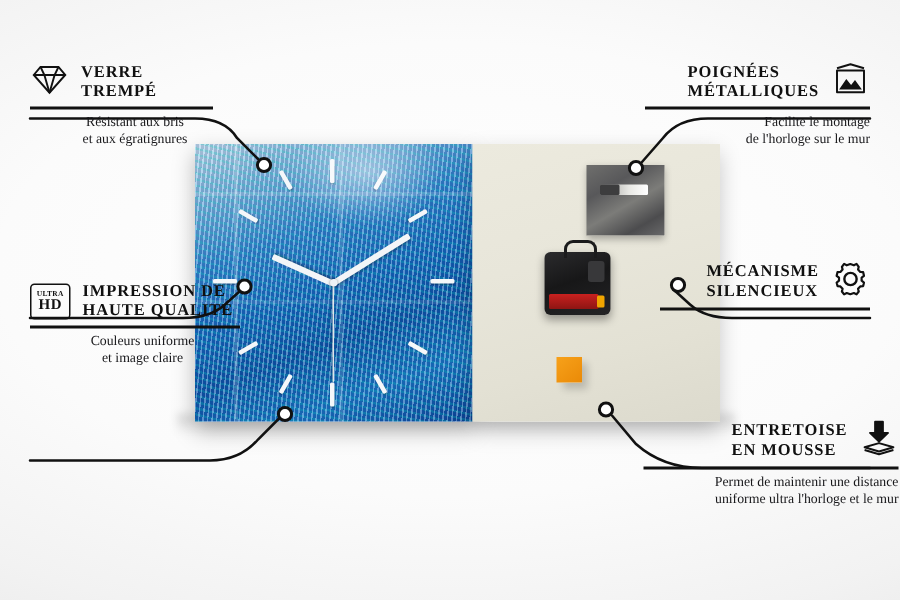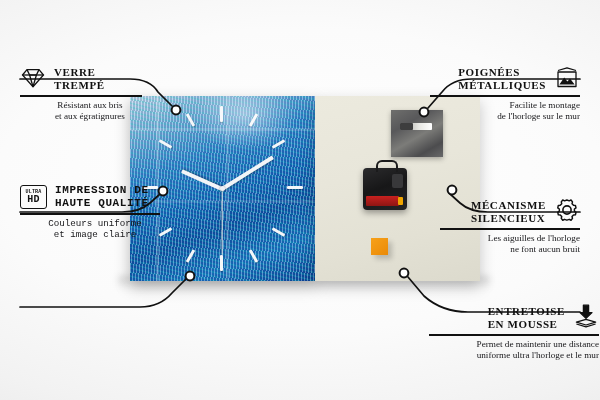--- a/index.html
+++ b/index.html
@@ -66,21 +66,21 @@
     background:linear-gradient(140deg,#f7a11a,#ea8a07);
     box-shadow:4px 4px 5px rgba(0,0,0,.18);
   }
   .surface{
     position:absolute;left:118px;top:276px;width:372px;height:14px;
     background:linear-gradient(180deg,rgba(0,0,0,.14),rgba(0,0,0,0));
     filter:blur(3px);
   }
 
   
-  .callout{position:absolute;margin-top:24px;}
+  .callout{position:absolute;}
   .co-title{
     display:flex;align-items:center;gap:8px;
     font-weight:bold;letter-spacing:.6px;color:#101010;font-size:11px;line-height:13px;
     text-transform:uppercase;
   }
   .co-title .txt{white-space:pre-line;}
   .rule{height:1.6px;background:#111;margin:3px 0 3px 0;}
   .co-desc{
     font-size:9.2px;line-height:11.4px;color:#17171a;white-space:pre-line;
   }
@@ -174,21 +174,21 @@
         </svg>
       </span>
       <span class="txt">VERRE
 TREMPÉ</span>
     </div>
     <div class="rule" style="width:122px;"></div>
     <div class="co-desc">Résistant aux bris
 et aux égratignures</div>
   </div>
 
-  <div class="callout left" style="left:20px;top:160px;width:150px;font-family:Liberation Mono, monospace;">
+  <div class="callout left" style="left:20px;top:188px;width:150px;">
     <div class="co-title">
       <span class="ico hd-badge">
         <span class="u">ultra</span>
         <span class="h">HD</span>
       </span>
       <span class="txt">IMPRESSION DE
 HAUTE QUALITÉ</span>
     </div>
     <div class="rule" style="width:140px;"></div>
     <div class="co-desc">Couleurs uniforme
@@ -218,22 +218,20 @@
       <span class="txt">MÉCANISME
 SILENCIEUX</span>
       <span class="ico">
         <svg width="26" height="24" viewBox="0 0 26 24" fill="none" stroke="#111" stroke-width="1.6" stroke-linejoin="round">
           <path d="M13 2.2 l2.6 .9 1.9-1.0 1.6 2.1 -.5 2.0 1.6 1.7 2.1 .2 .6 2.6 -1.7 1.3 0 2.3 1.7 1.3 -.6 2.6 -2.1 .2 -1.6 1.7 .5 2.0 -1.6 2.1 -1.9-1.0 -2.6 .9 -2.6-.9 -1.9 1.0 -1.6-2.1 .5-2.0 -1.6-1.7 -2.1-.2 -.6-2.6 1.7-1.3 0-2.3 -1.7-1.3 .6-2.6 2.1-.2 1.6-1.7 -.5-2.0 1.6-2.1 1.9 1.0 Z" transform="scale(.92) translate(1,0)"></path>
           <circle cx="13" cy="12" r="4.1"></circle>
         </svg>
       </span>
     </div>
     <div class="rule" style="width:140px;margin-left:auto;"></div>
-    <div class="co-desc">Les aiguilles de l'horloge
-ne font aucun bruit</div>
   </div>
 
   <div class="callout right" style="left:429px;top:280px;width:170px;">
     <div class="co-title">
       <span class="txt">ENTRETOISE
 EN MOUSSE</span>
       <span class="ico">
         <svg width="26" height="24" viewBox="0 0 26 24" fill="none" stroke="#111" stroke-width="1.3" stroke-linejoin="round">
           <path d="M10.4 1.2 h5.2 v7.4 h3.4 L13 14.4 L7 8.6 h3.4 Z" fill="#111"></path>
           <path d="M13 15.4 L22.6 18.2 L13 21.0 L3.4 18.2 Z"></path>

